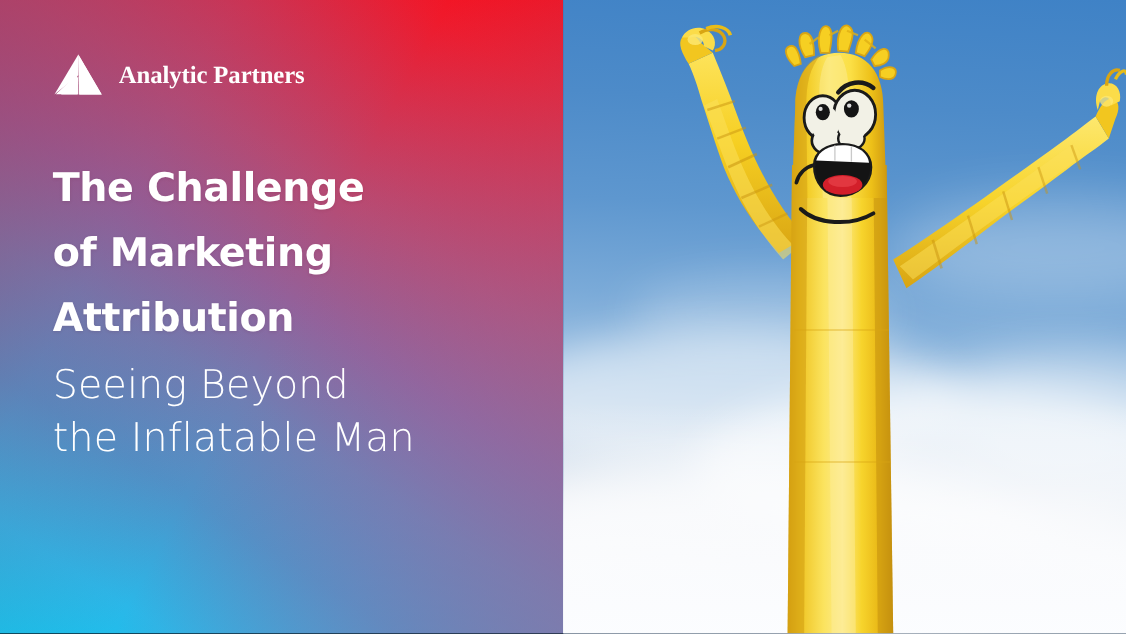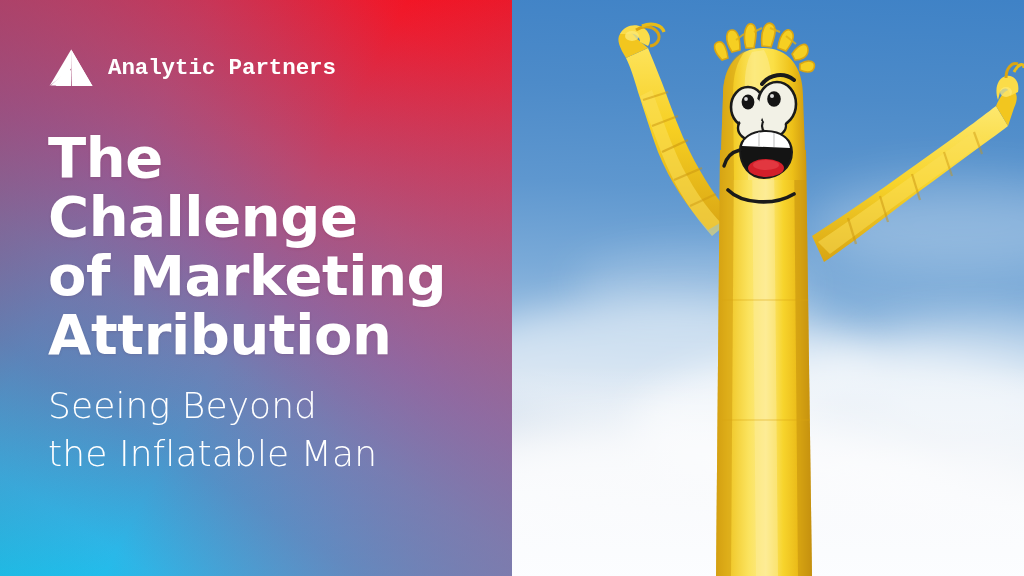--- a/index.html
+++ b/index.html
@@ -65,39 +65,39 @@
     height:40px;
     margin-top:4px;
   }
   #logo-mark { width:46px; height:40px; display:block; flex:0 0 46px; }
   #logo-text {
     color:#ffffff;
     font-size:22.5px;
     font-weight:600;
     letter-spacing:-0.1px;
     white-space:nowrap;
-    font-family:Liberation Mono, monospace;
+    font-family:Liberation Serif, serif;
   }
 
   
   #headline {
-    margin-top:40px;
+    margin-top:54px;
     color:#ffffff;
-    font-size:56px;
+    font-size:36px;
     line-height:59px;
     font-weight:600;
     letter-spacing:-0.4px;
     font-family:"DejaVu Sans", sans-serif;
     white-space:pre-line;
     text-shadow:0 1px 3px rgba(90,20,40,0.13);
   }
 
   
   #subtitle {
-    margin-top:18px;
+    margin-top:8px;
     color:#ffffff;
     font-size:36px;
     line-height:48px;
     font-weight:300;
     letter-spacing:0.1px;
     font-family:"DejaVu Sans", sans-serif;
     white-space:pre-line;
   }
 
   #spacer { flex:1 1 auto; }

